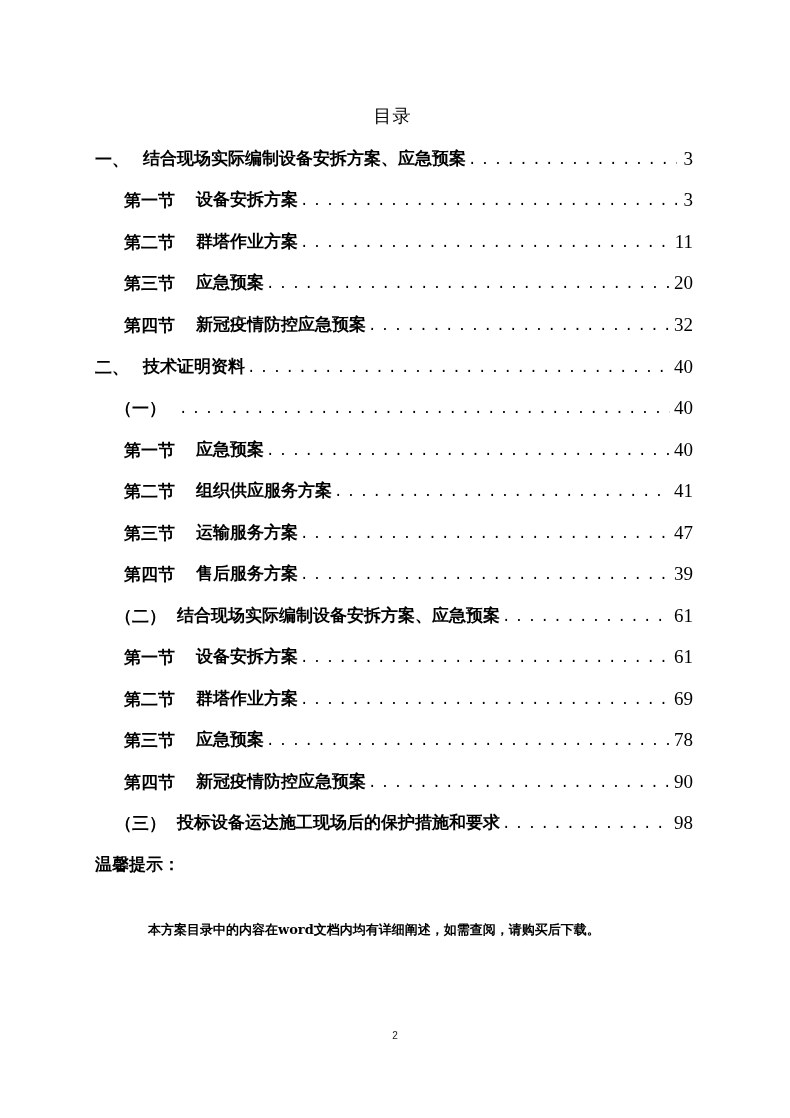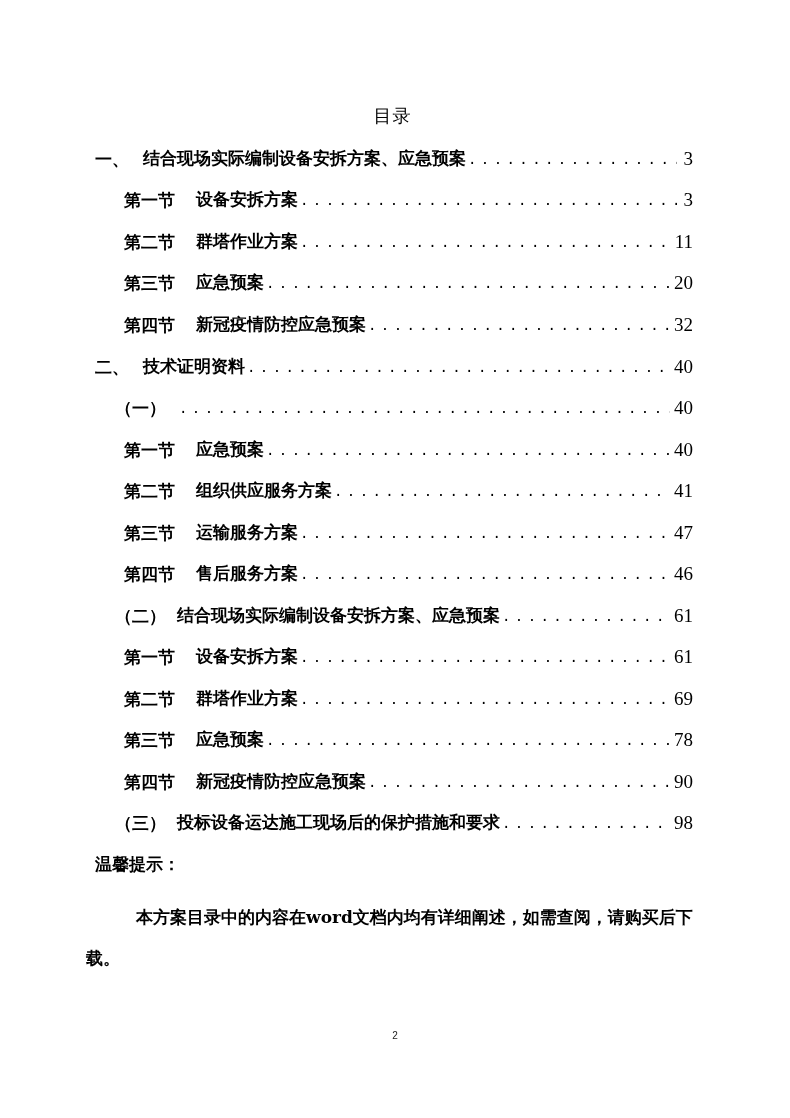--- a/index.html
+++ b/index.html
@@ -91,25 +91,25 @@
       left: 95px;
       font-size: 17px;
       font-weight: bold;
       text-align: right;
     }
     .notice-body {
       position: absolute;
       top: 893px;
       left: 82px;
       width: 620px;
-      font-size: 17px;
+      font-size: 13px;
       font-weight: bold;
       line-height: 41px;
       text-indent: 50px;
-      margin: 4px;
+      margin: 16px;
     }
     .page-number {
       position: absolute;
       top: 1030px;
       left: 0;
       width: 790px;
       text-align: center;
       font-size: 10px;
       font-family: "Liberation Sans", "DejaVu Sans", sans-serif;
       color: #222;
@@ -178,21 +178,21 @@
     <div class="toc-entry level-3" style="top:374px">
       <span class="toc-prefix">第三节</span>
       <span class="toc-text">运输服务方案</span>
       <span class="toc-leader"></span>
       <span class="toc-page">47</span>
     </div>
     <div class="toc-entry level-3" style="top:415px">
       <span class="toc-prefix">第四节</span>
       <span class="toc-text">售后服务方案</span>
       <span class="toc-leader"></span>
-      <span class="toc-page">46</span>
+      <span class="toc-page">39</span>
     </div>
     <div class="toc-entry level-2" style="top:457px">
       <span class="toc-prefix">（二）</span>
       <span class="toc-text">结合现场实际编制设备安拆方案、应急预案</span>
       <span class="toc-leader"></span>
       <span class="toc-page">61</span>
     </div>
     <div class="toc-entry level-3" style="top:498px">
       <span class="toc-prefix">第一节</span>
       <span class="toc-text">设备安拆方案</span>

